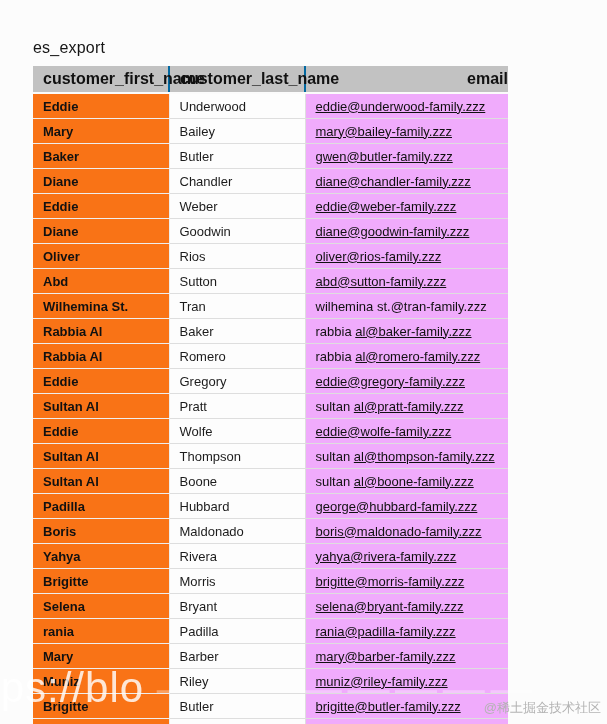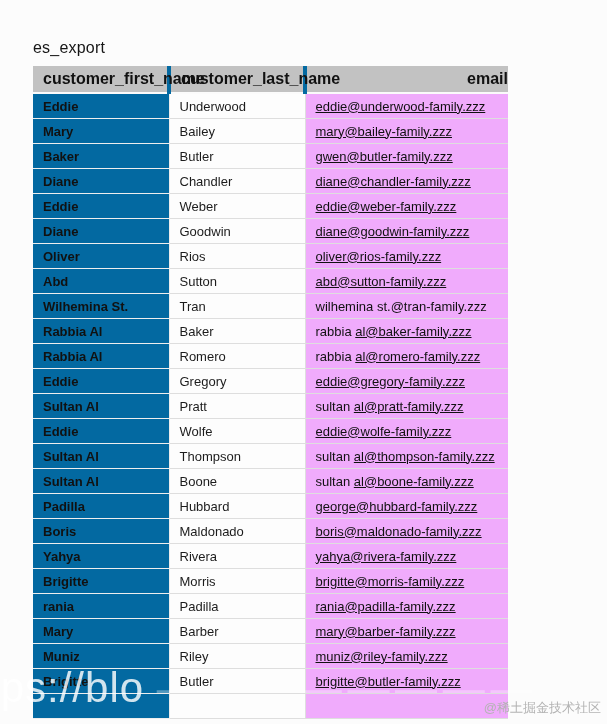--- a/index.html
+++ b/index.html
@@ -36,32 +36,32 @@
   thead th {
     background: #c2c2c2;
     height: 26px;
     text-align: right;
     padding: 0 0 0 10px;
     font-size: 16px;
     font-weight: bold;
     color: #111;
     border-bottom: 2px solid #fbfbfb;
   }
-  thead th + th { border-left: 4px solid #0369a1; }
+  thead th + th { border-left: 2px solid #0369a1; }
 
   tbody td {
     height: 24px;
     padding: 0 0 0 10px;
     vertical-align: middle;
     white-space: nowrap;
     overflow: hidden;
     border-bottom: 1px solid #dedede;
   }
   tbody td.first {
-    background: #0369a1;
+    background: #f97316;
     font-weight: bold;
     color: #111;
     border-bottom: 1px solid #eeeeee;
   }
   tbody td.last  { background: #fdfdfd; border-left: 1px solid #ececec; }
   tbody td.email { background: #f0abfc; border-left: 1px solid #dedede; }
 
   .email-link {
     color: #111;
     text-decoration: underline;
@@ -271,20 +271,27 @@
     </tr>
 
     <tr>
       <td class="first">Brigitte</td>
       <td class="last">Morris</td>
       <td class="email">
         <span class="email-plain"></span><span class="email-link">brigitte@morris-family.zzz</span>
       </td>
     </tr>
 
+    <tr>
+      <td class="first">Selena</td>
+      <td class="last">Bryant</td>
+      <td class="email">
+        <span class="email-plain"></span><span class="email-link">selena@bryant-family.zzz</span>
+      </td>
+    </tr>
 
     <tr>
       <td class="first">rania</td>
       <td class="last">Padilla</td>
       <td class="email">
         <span class="email-plain"></span><span class="email-link">rania@padilla-family.zzz</span>
       </td>
     </tr>
 
     <tr>

